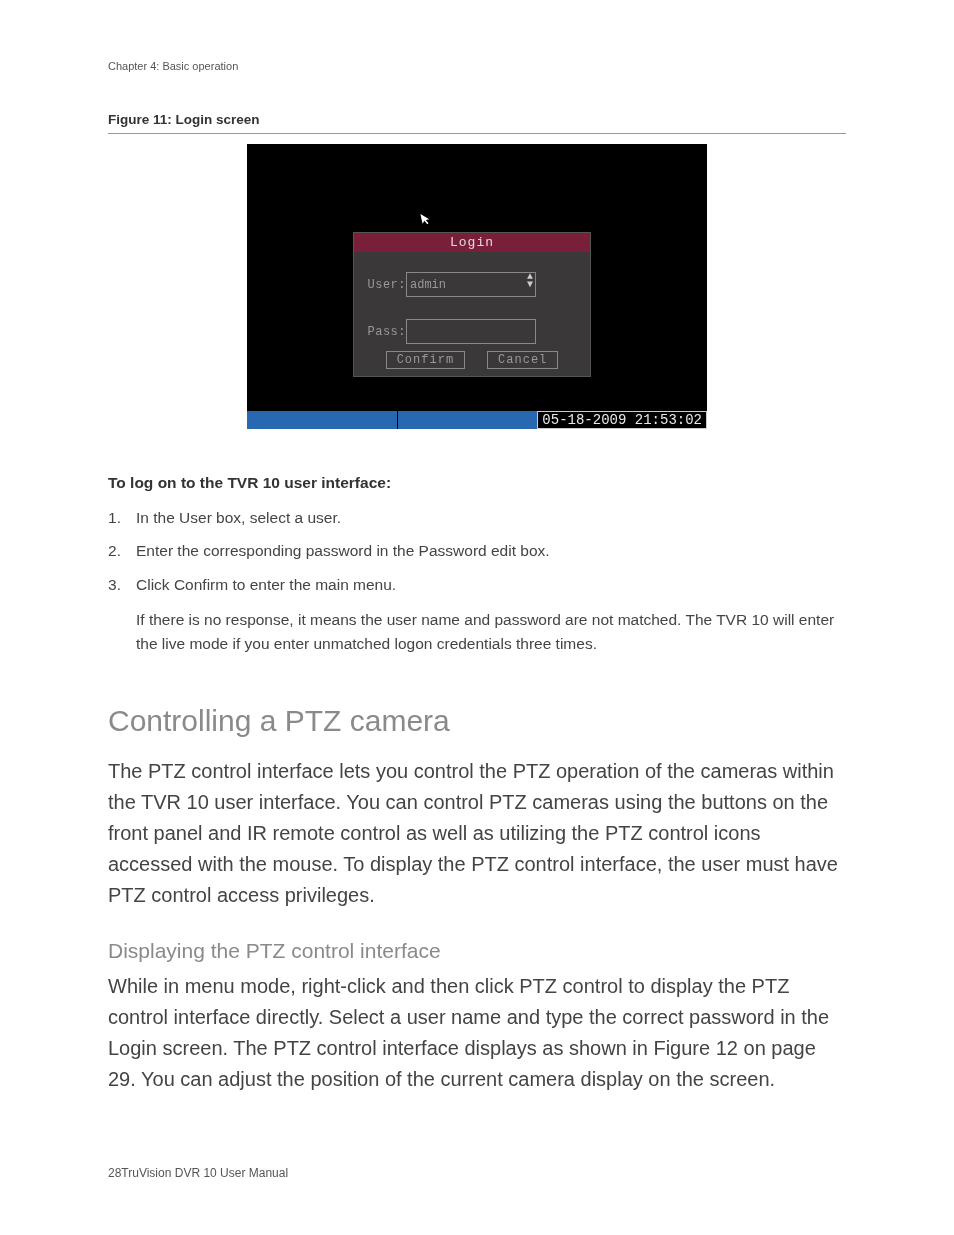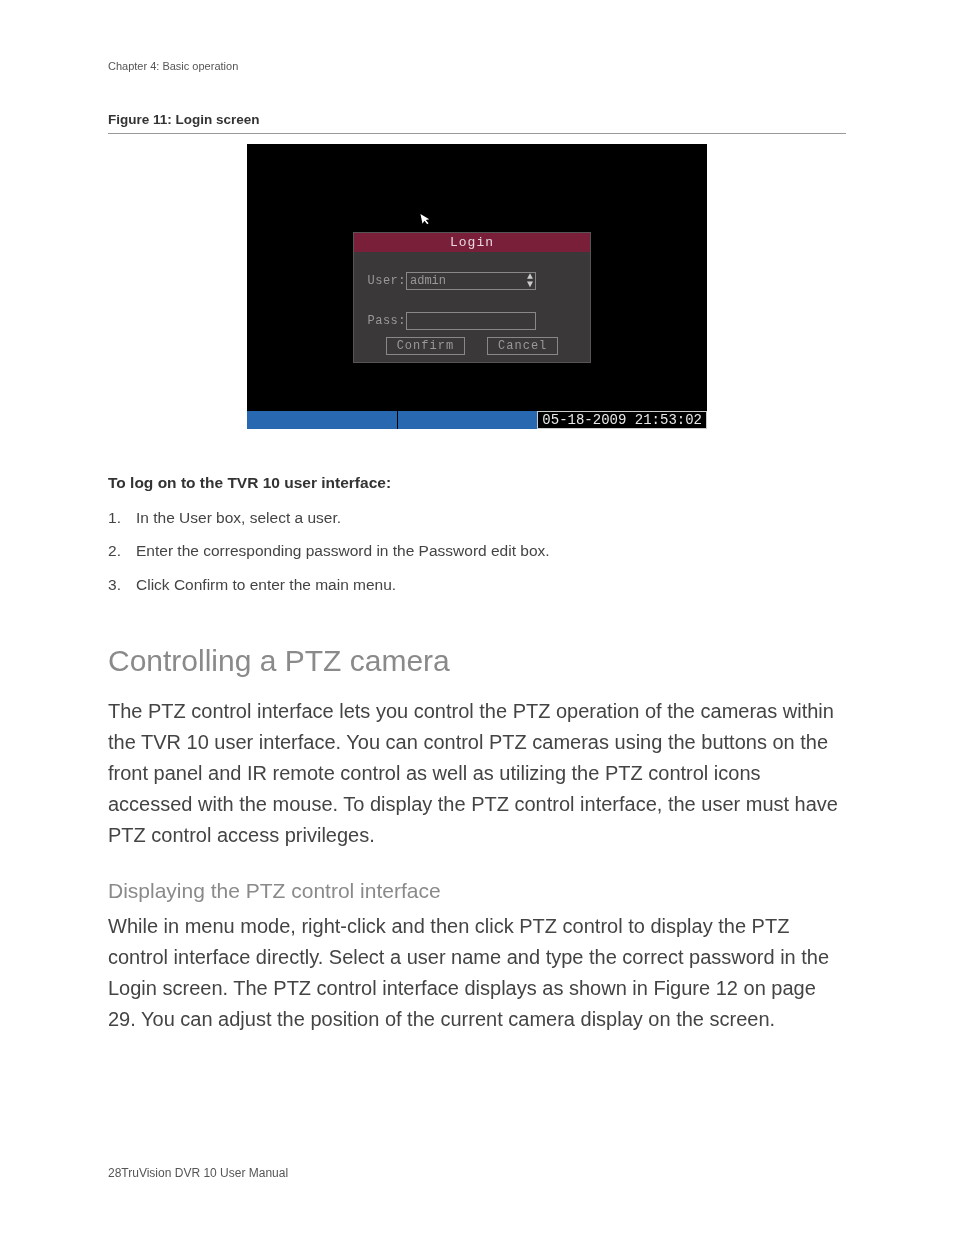--- a/index.html
+++ b/index.html
@@ -72,21 +72,21 @@
     font-size: 12px;
     width: 42px;
     text-align: right;
     letter-spacing: 0.5px;
   }
   .login-field {
     border: 1px solid #888;
     background: #3a3838;
     color: #9a9898;
     font-size: 12px;
-    height: 18px;
+    height: 25px;
     width: 130px;
     padding: 0 3px;
     display: flex;
     align-items: center;
     position: relative;
   }
   .spinner {
     position: absolute;
     right: 2px;
     top: 0;
@@ -237,20 +237,21 @@
     <div class="status-time">05-18-2009 21:53:02</div>
   </div>
 
   <div class="section-lead">To log on to the TVR 10 user interface:</div>
 
   <ol class="steps">
     <li>In the User box, select a user.</li>
     <li>Enter the corresponding password in the Password edit box.</li>
     <li>
       <span>Click Confirm to enter the main menu.</span>
+      <div class="step-note" style="padding-left:0;">If there is no response, it means the user name and password are not matched. The TVR 10 will enter the live mode if you enter unmatched logon credentials three times.</div>
     </li>
   </ol>
 
   <h1 class="section">Controlling a PTZ camera</h1>
   <p class="body-text">The PTZ control interface lets you control the PTZ operation of the cameras within the TVR 10 user interface. You can control PTZ cameras using the buttons on the front panel and IR remote control as well as utilizing the PTZ control icons accessed with the mouse. To display the PTZ control interface, the user must have PTZ control access privileges.</p>
 
   <h2 class="subsection">Displaying the PTZ control interface</h2>
   <p class="body-text">While in menu mode, right-click and then click PTZ control to display the PTZ control interface directly. Select a user name and type the correct password in the Login screen. The PTZ control interface displays as shown in Figure 12 on page 29. You can adjust the position of the current camera display on the screen.</p>
 </div>
 

